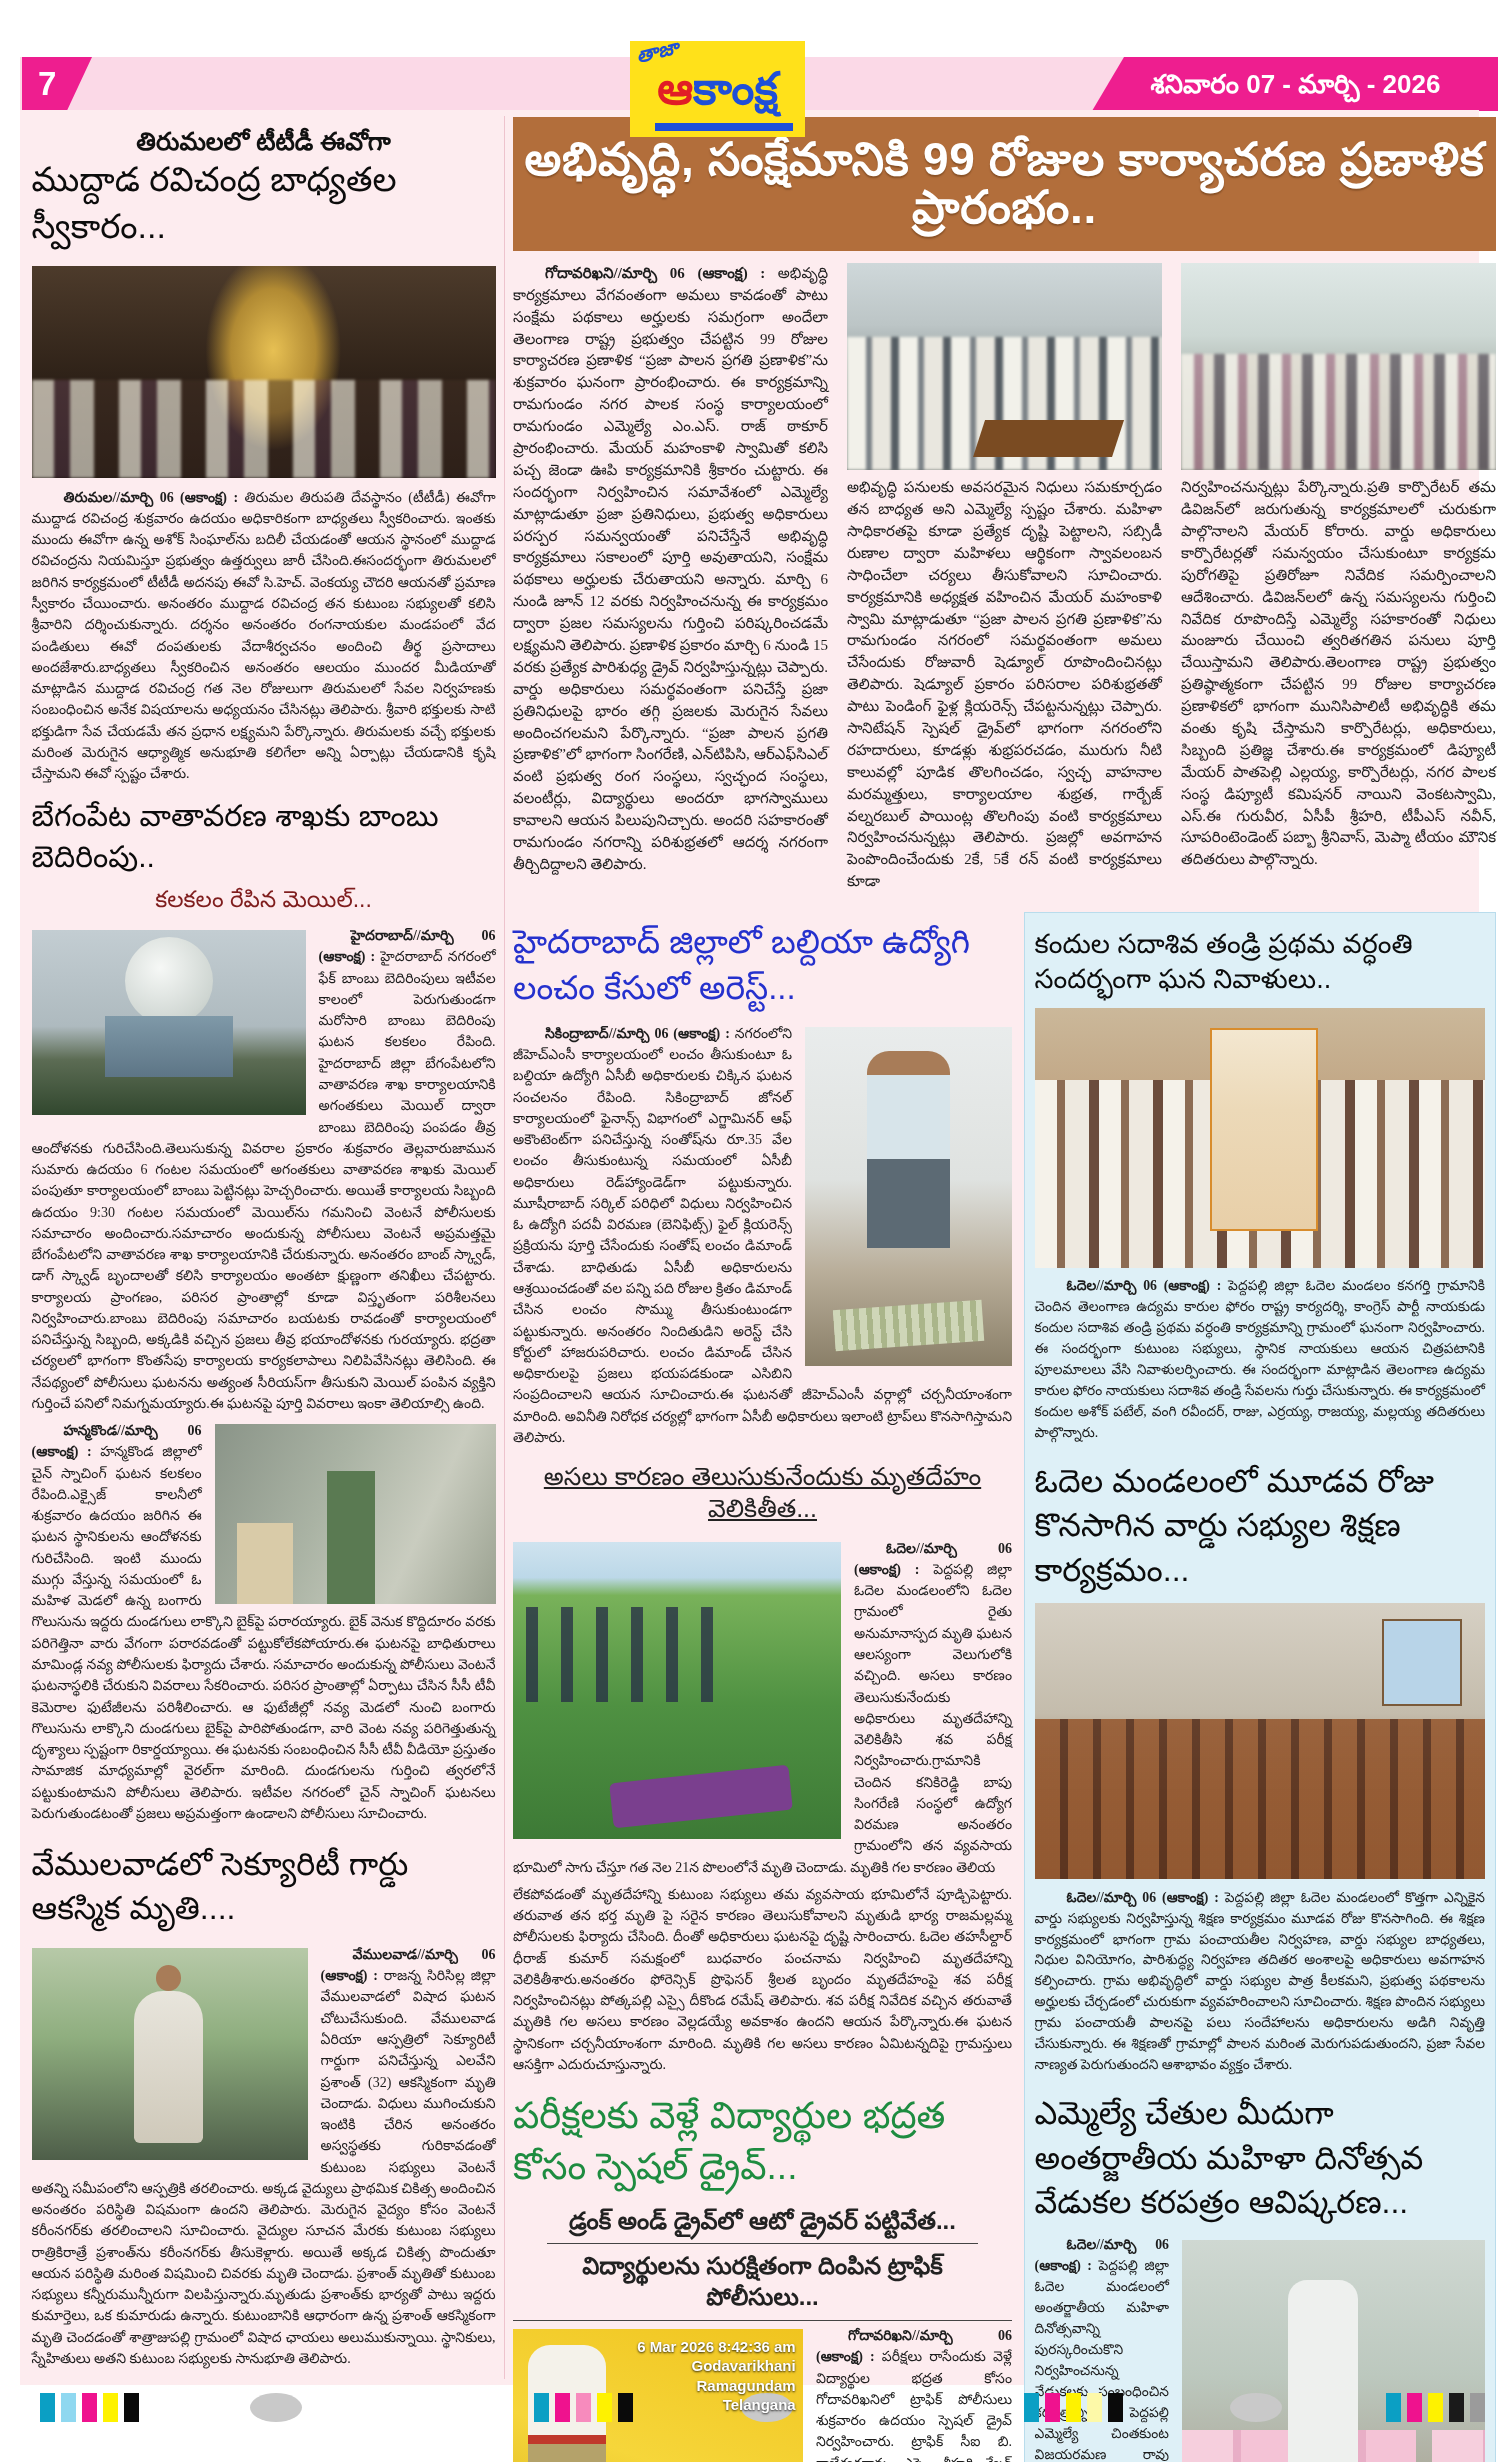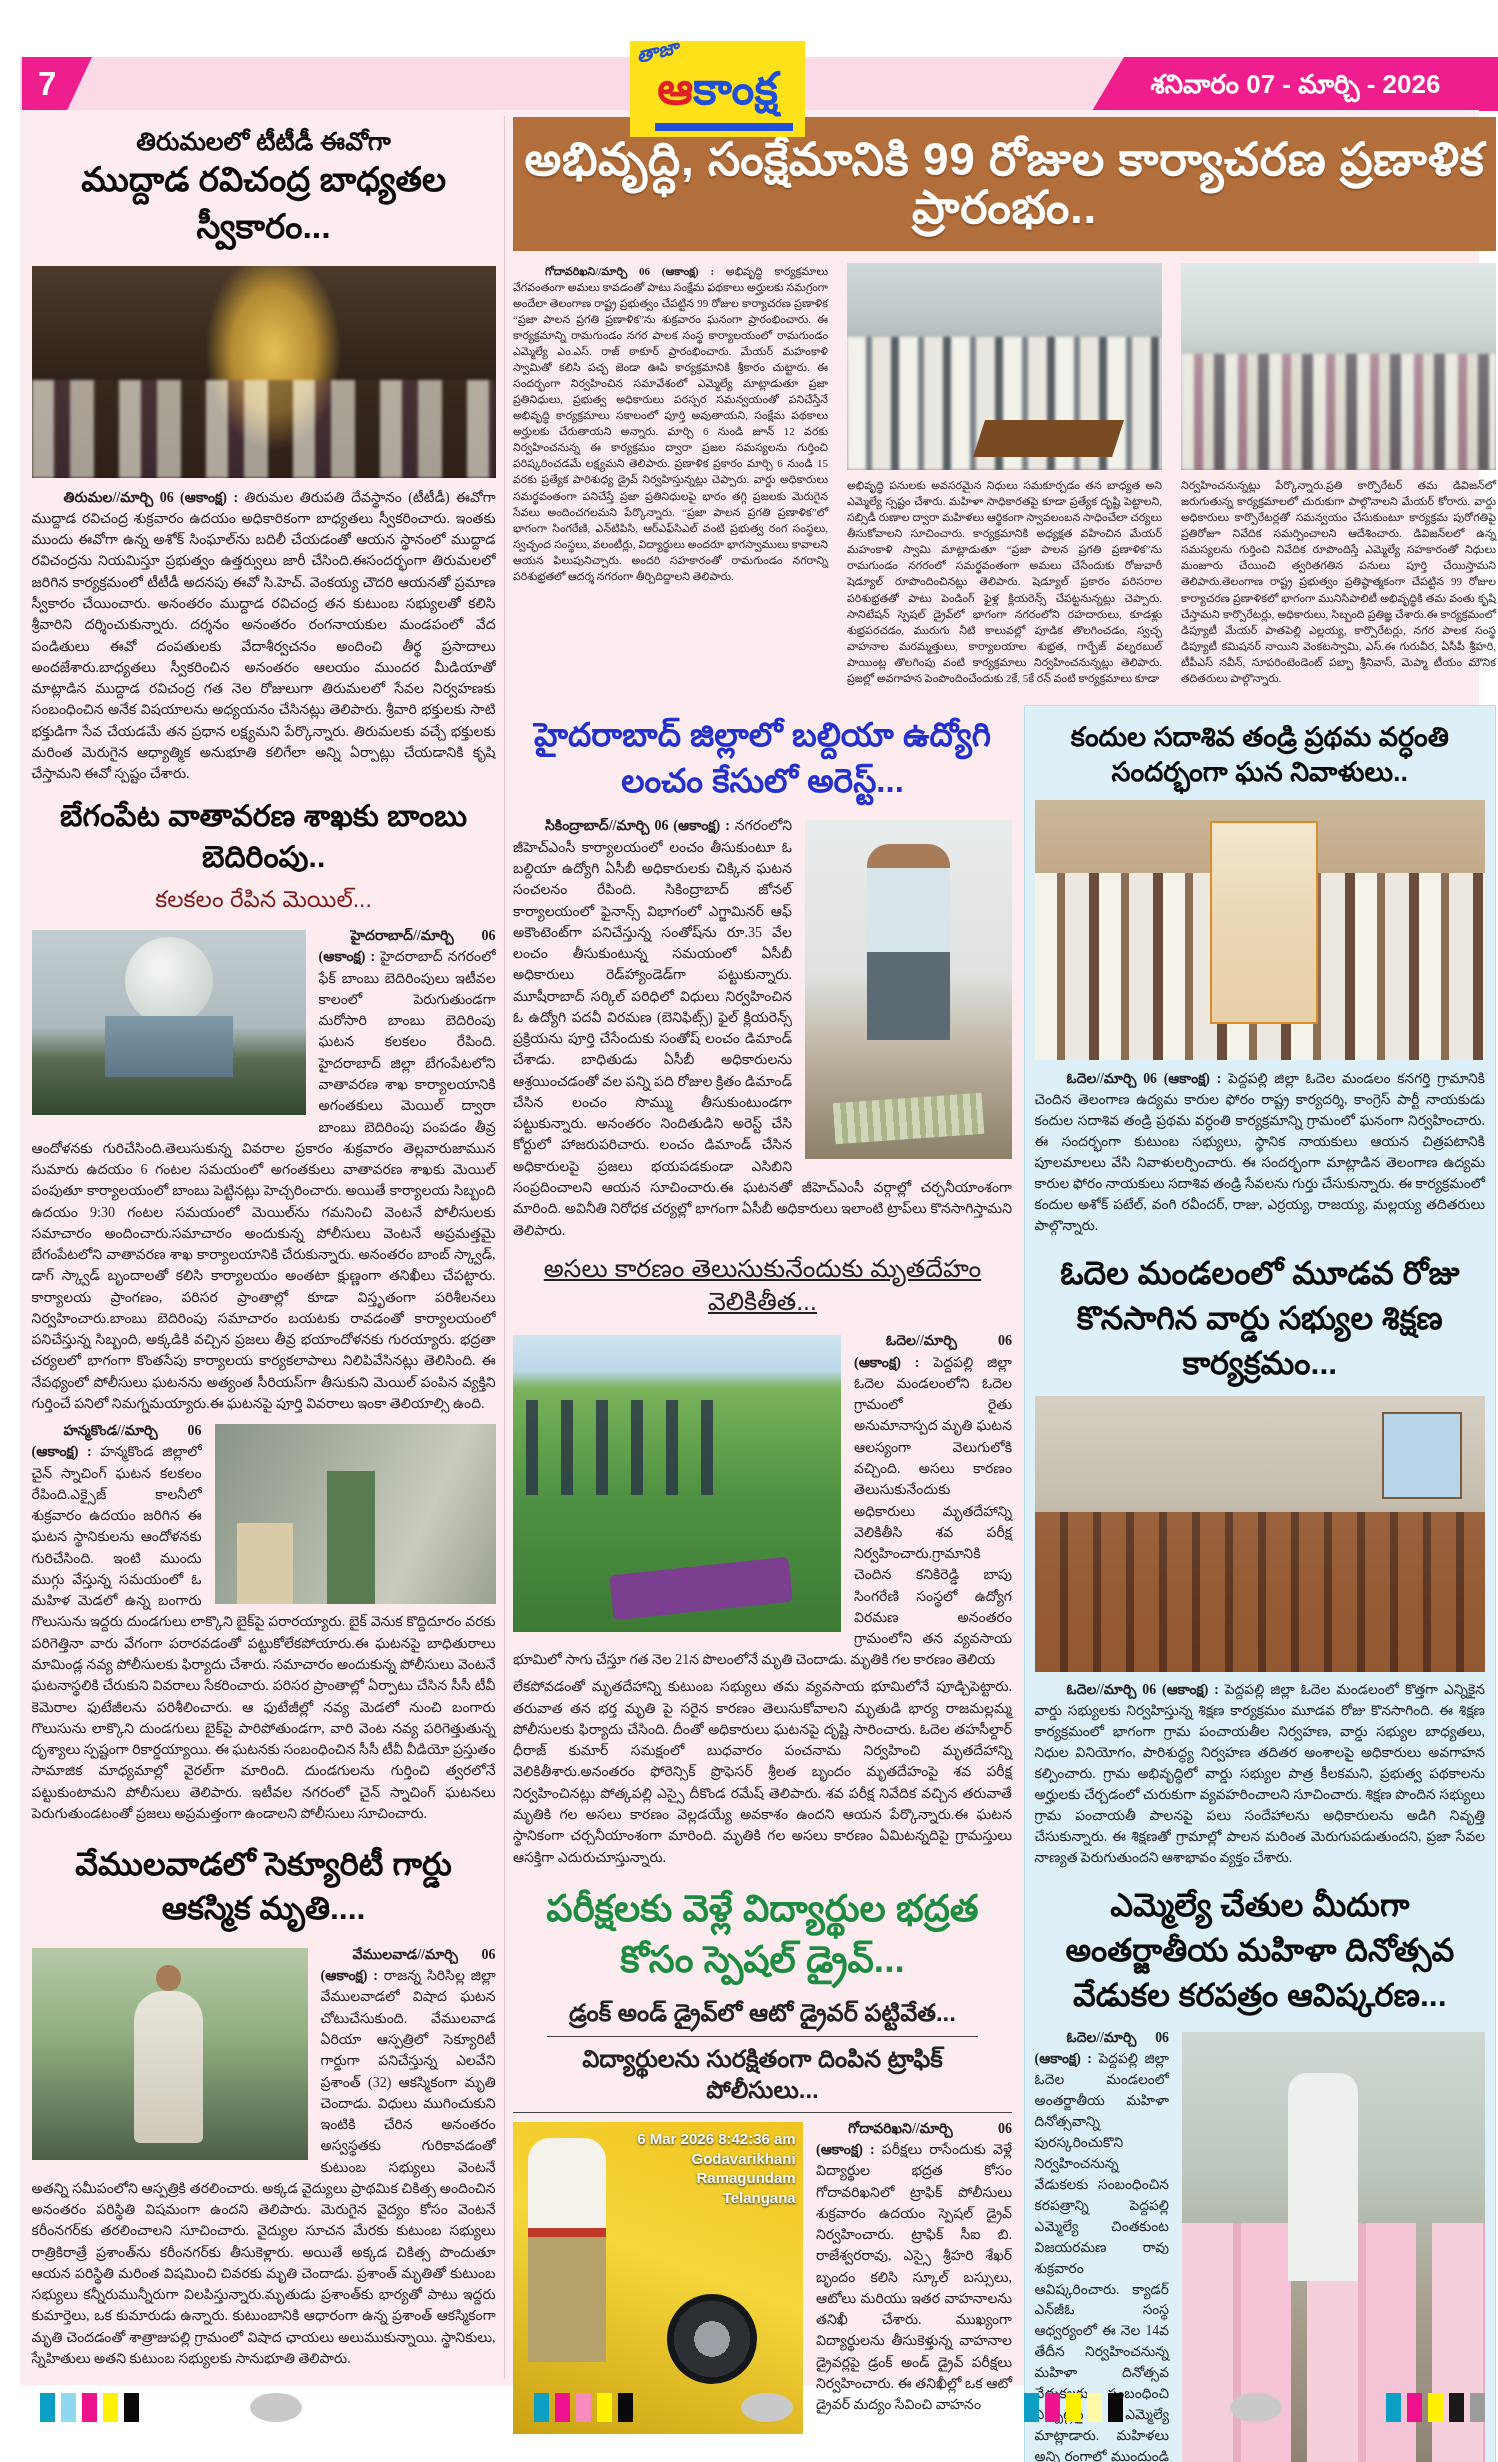--- a/index.html
+++ b/index.html
@@ -20,41 +20,41 @@
   .dateband{position:absolute;left:1092px;top:57px;width:407px;height:54px;background:#ee1e8f;
             clip-path:polygon(32px 0,100% 0,100% 100%,0 100%);color:#fff;text-align:center;
             font:bold 26px/54px "Liberation Sans",sans-serif;}
   
   .content{position:absolute;left:20px;top:110px;width:1459px;height:2275px;background:#fdecef;}
   .vrule{position:absolute;left:484px;top:5.8px;bottom:5.8px;width:0.7px;background:#eec3cd;}
   .col-left{position:absolute;left:11.6px;top:7.3px;width:464px;}
   .right-region{position:absolute;left:493px;top:7.3px;width:983px;}
   
   .kicker{font:bold 25px/1.2 "Liberation Sans",sans-serif;text-align:center;margin:8.7px 0 4.4px;color:#111;}
-  .hl{font-family:"Liberation Sans",sans-serif;font-weight:bold;text-align:center;color:#0c0c0c;margin:0;}
+  .hl{font-family:"Liberation Sans",sans-serif;font-weight:normal;color:#0c0c0c;margin:0;}
   .hl-a{font-size:34px;margin:2.9px 0 11.6px;}
   .hl-b{font-size:30px;margin:14.5px 0 2.9px;}
   .sub-b{font:23px/1.3 "Liberation Sans",sans-serif;text-align:center;margin:4.4px 0 10px;color:#7f1d1d;}
   .hl-c{font-size:32px;margin:16px 0 10px;}
   .main-band{background:#b26e3b;color:#fff;text-align:center;font:bold 46px/1.05 "Liberation Sans",sans-serif;
              padding:17.4px 4.4px 20px;letter-spacing:0.7px;text-shadow:0 1.5px 1.5px rgba(60,30,0,.35);}
   .hl-blue{color:#2531cd;font-size:33px;margin:11.6px 0 7.3px;}
   .hl-red{color:#e6252b;font-size:44px;margin:19px 0 5.8px;}
   .sub-f{font:25px/1.3 "Liberation Sans",sans-serif;text-align:center;margin:5.8px 0 13px;color:#222;text-decoration:underline;}
   .hl-green{color:#1e8c40;font-size:37px;margin:14.5px 0 7.3px;}
   .subwrap{text-align:center;margin:5.8px 0 4.4px;}
   .sub-d{display:inline-block;font:bold 24px/1.3 "Liberation Sans",sans-serif;color:#222;
          border-bottom:1.5px solid #444;padding:0 22px 7.3px;}
   .hl-box{font-size:27px;margin:11.6px 0 10px;line-height:1.3;}
   .hl-box2{font-size:32px;line-height:1.4;margin:14.5px 0 10px;}
   
   .body{font-size:14px;line-height:1.52;text-align:justify;color:#1d1d1d;margin:0 0 5.8px;}
   .ind{text-indent:32px;}
   .dl{font-weight:bold;}
-  .mcol .body{font-size:11px;line-height:1.46;}
+  .mcol .body{font-size:15px;line-height:1.46;}
   .flow::after{content:"";display:block;clear:both;}
   .fl{float:left;margin:4.4px 13px 5.8px 0;}
   .fr{float:right;margin:4.4px 0 5.8px 13px;}
   
   .main-cols{display:flex;gap:19px;margin-top:11.6px;}
   .mcol{flex:1;}
   .below-row{display:flex;gap:11.6px;margin-top:13px;align-items:flex-start;}
   .center-col{width:499px;flex:none;}
   .blue-box{flex:1;background:#def0f7;border:0.7px solid #b9dcec;padding:2.9px 10px 17.4px;box-sizing:border-box;}
   .blue-box .body{font-size:13.8px;}

